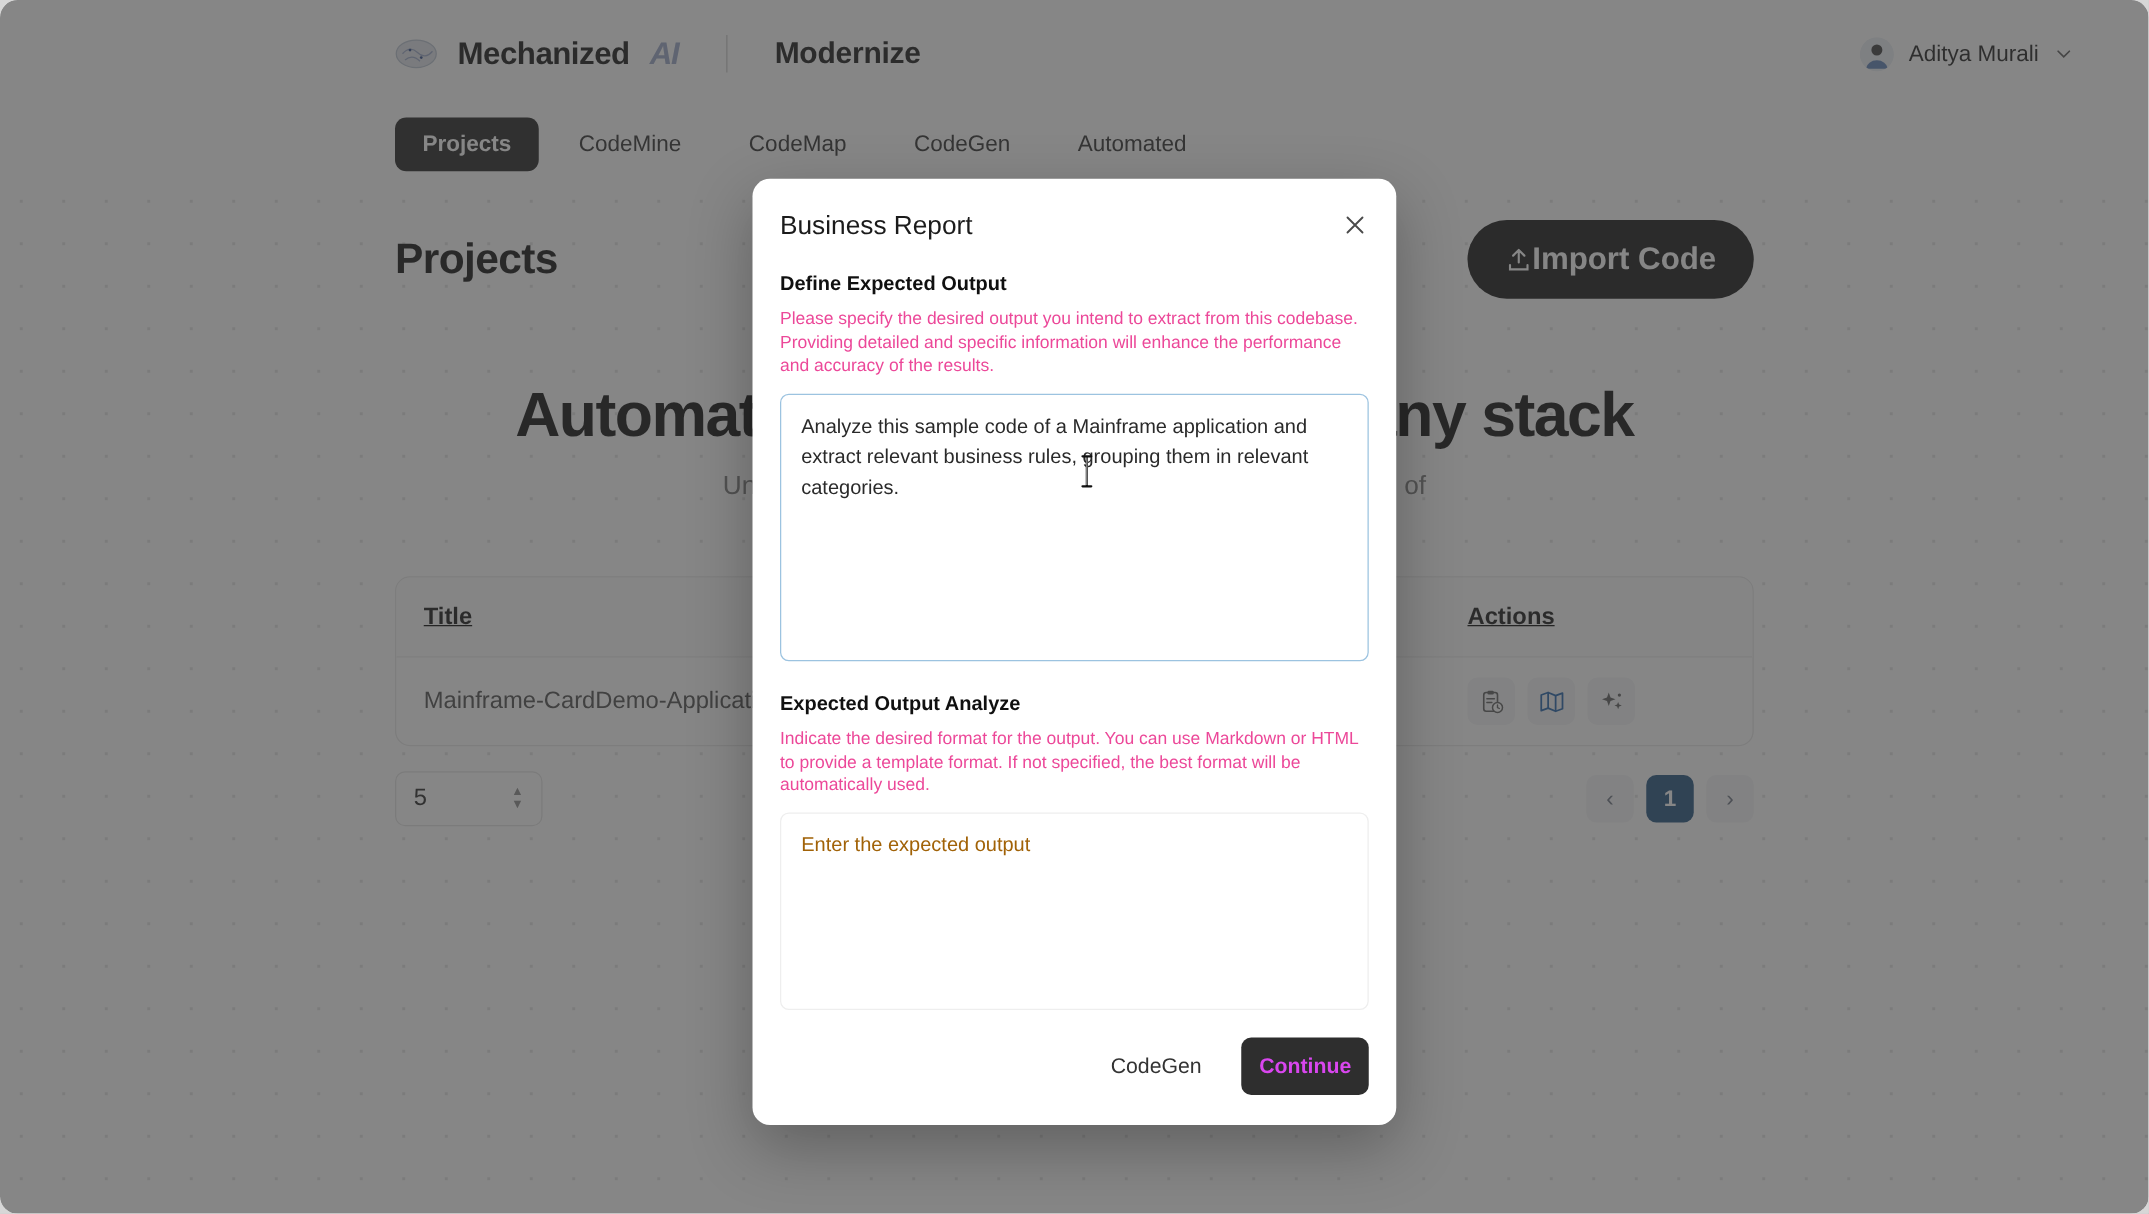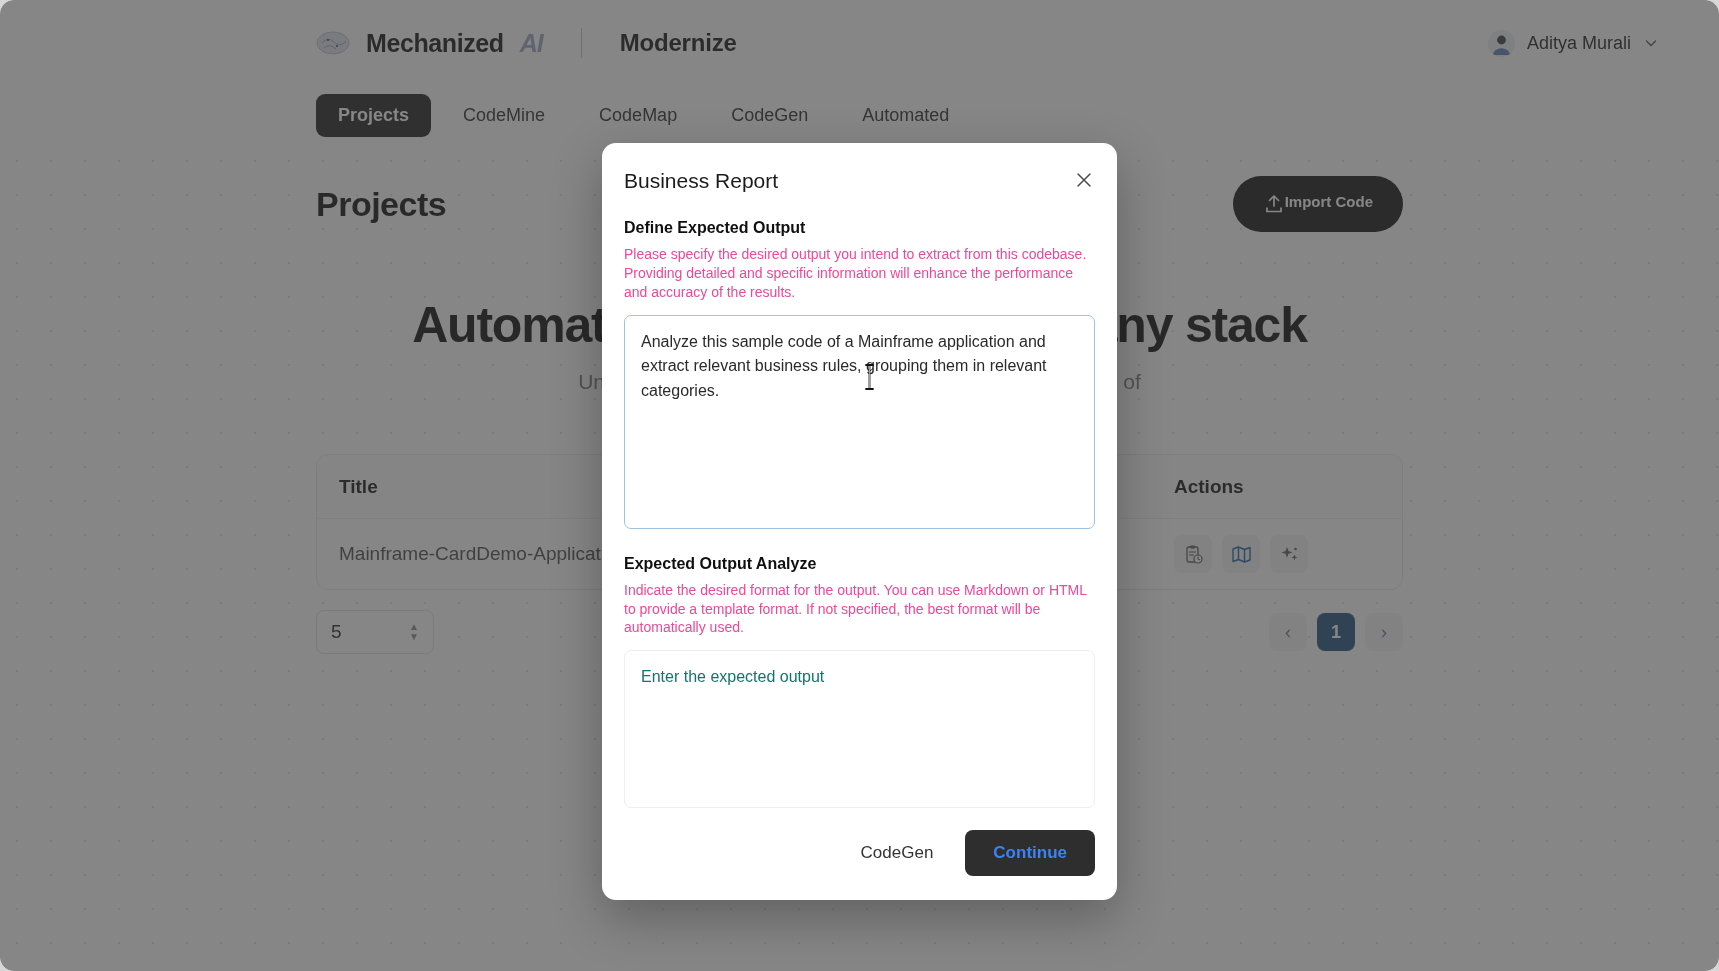--- a/index.html
+++ b/index.html
@@ -82,23 +82,23 @@
       #ffffff;
     padding: 0 316px;
     position: relative;
   }
   .page-head {
     display: flex; align-items: center; justify-content: space-between;
     padding-top: 32px;
   }
   .page-title { font-size: 34px; font-weight: bold; color: #0d0d0d; letter-spacing: -0.5px; }
   .import-btn {
-    display: flex; 
+    display: flex; align-items: center; 
     background: #111111; color: #ffffff;
-    font-size: 15px; font-weight: 600;
+    font-size: 25px; font-weight: 600;
     padding: 17px 30px; border-radius: 32px;
     white-space: nowrap;
   }
   .import-btn svg { width: 22px; height: 22px; }
 
   .hero { text-align: center; margin-top: 64px; }
   .hero-title {
     font-size: 50px; font-weight: bold; color: #0a0a0a;
     letter-spacing: -1.2px;
   }
@@ -110,20 +110,21 @@
     margin-top: 60px;
     border: 1px solid #e6e6e6;
     border-radius: 12px;
     background: #ffffff;
     overflow: hidden;
   }
   .t-head, .t-row { display: flex; align-items: center; }
   .t-head {
     height: 64px; border-bottom: 1px solid #ececec;
     background: #fbfbfb;
+    text-decoration: underline;
   }
   .t-row { height: 70px; }
   .col-title { flex: 1; padding-left: 22px; }
   .col-actions { width: 250px; padding-left: 22px; }
   .th { font-size: 19px; font-weight: bold; color: #121212; }
   .td-title { font-size: 19px; color: #4a4a4a; }
   .act-icons { display: flex; gap: 10px; }
   .act-btn {
     width: 38px; height: 38px; border-radius: 8px;
     background: #f3f4f6;
@@ -184,36 +185,36 @@
     width: 100%;
     border-radius: 7px;
     padding: 14px 16px;
     font-size: 16px; line-height: 1.55;
     color: #2a2a2a;
     background: #ffffff;
     font-family: "Liberation Sans", sans-serif;
     position: relative;
   }
   .ta.filled { border: 1px solid #9cc3e0; height: 214px; }
-  .ta.empty { border: 1px solid #eeeeee; height: 158px; color: #0f766e; }
+  .ta.empty { border: 1px solid #eeeeee; height: 158px; color: #a16207; }
   .section-2 { margin-top: 26px; }
   .modal-foot {
     margin-top: 22px;
     display: flex; align-items: center; justify-content: flex-end;
     gap: 10px;
   }
   .btn-cancel {
     font-size: 17px; color: #333333;
     padding: 12px 22px; border-radius: 8px;
     background: transparent;
   }
   .btn-continue {
-    font-size: 17px; font-weight: bold; color: #3b82f6;
+    font-size: 17px; font-weight: bold; color: #d946ef;
     background: #2e2e2e;
-    padding: 13px 28px; border-radius: 8px;
+    padding: 13px 14px; border-radius: 8px;
   }
   .cursor-ibeam {
     position: absolute;
     left: 238px; top: 46px;
     width: 13px; height: 30px;
     color: #1a1a1a;
     pointer-events: none;
   }
 </style>
 </head>

